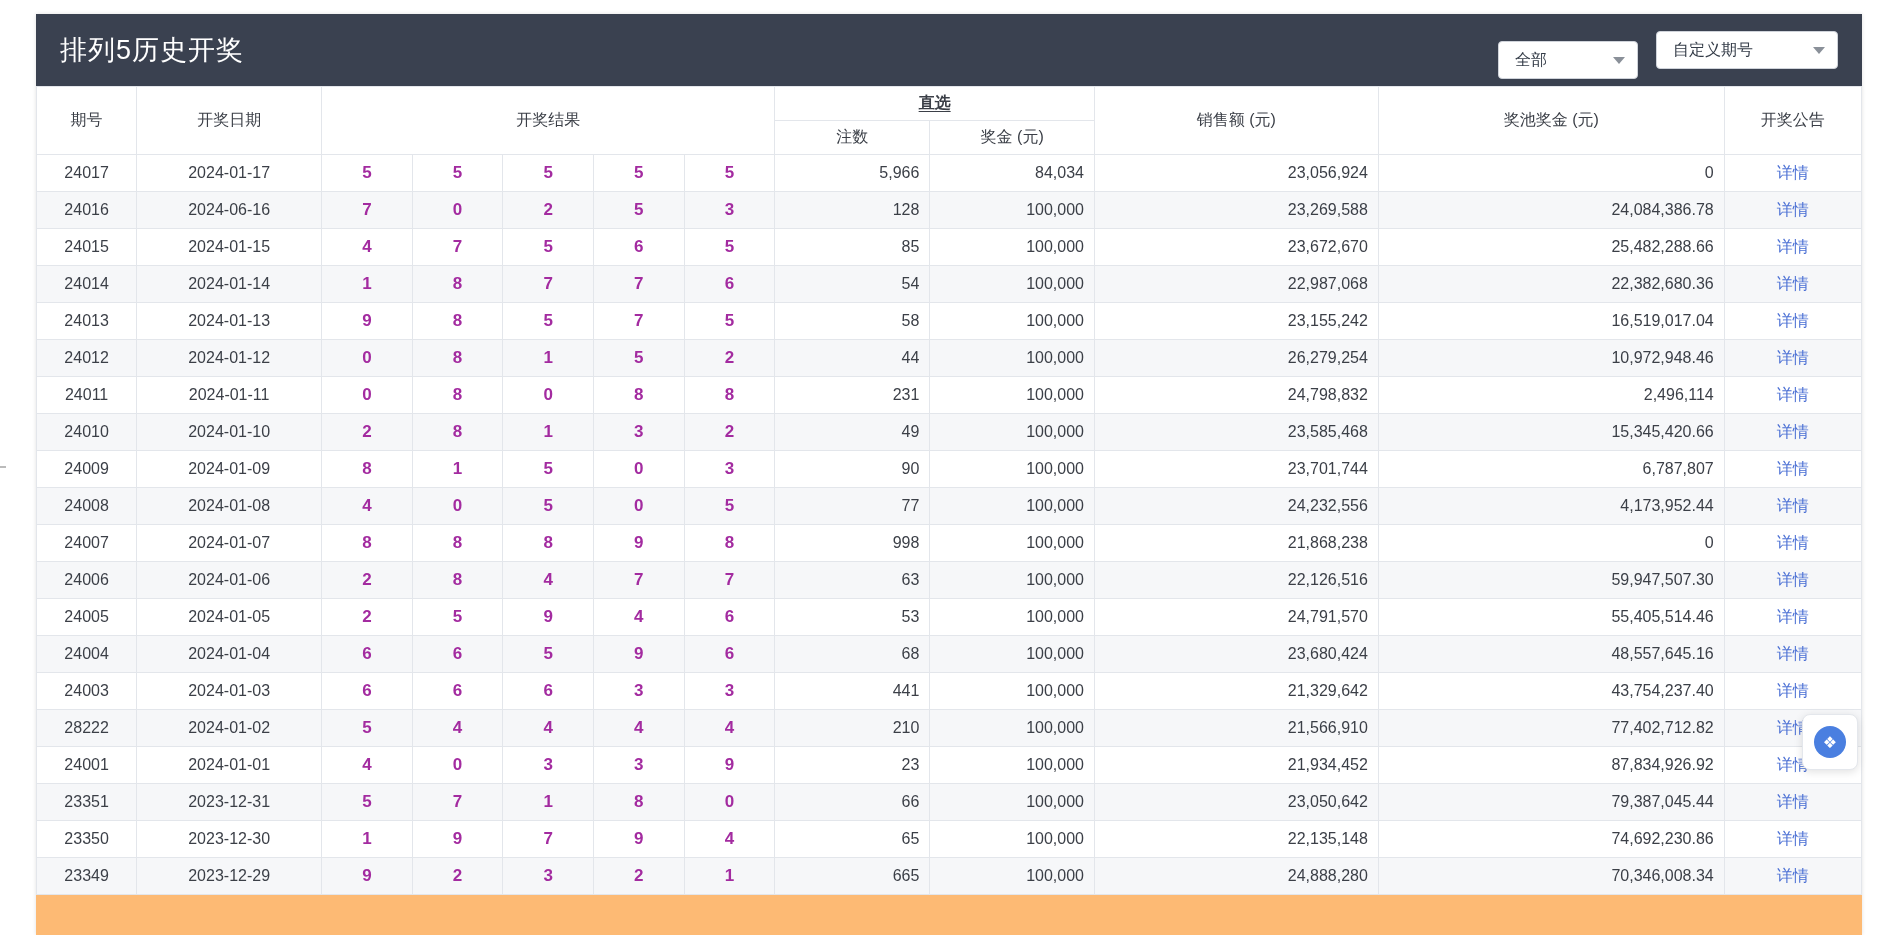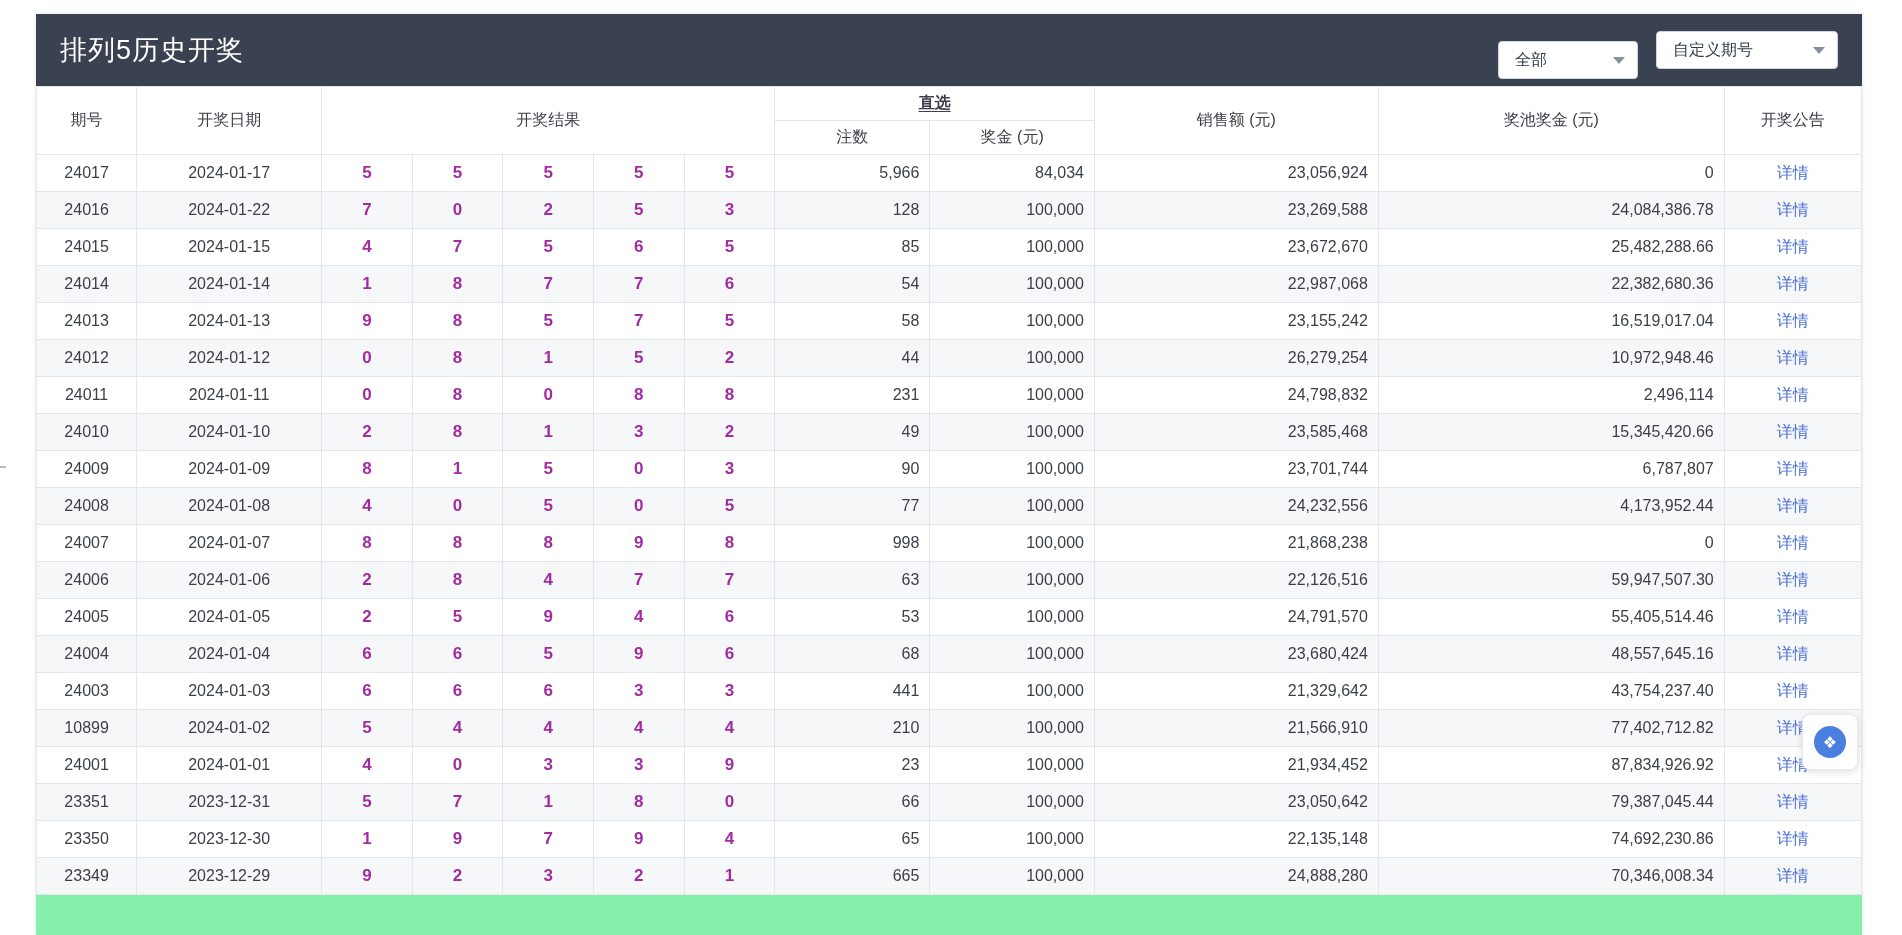--- a/index.html
+++ b/index.html
@@ -28,21 +28,21 @@
     left: 0; top: 466px;
     width: 6px; height: 2px;
     background: #bbbbbb;
   }
   .panel {
     position: absolute;
     left: 36px;
     top: 14px;
     width: 1826px;
     height: 921px;
-    background: #86efac;
+    background: #fdba74;
     box-shadow: 0 0 4px rgba(0,0,0,0.12);
   }
   .header {
     position: relative;
     height: 72px;
     background: #3a4150;
     display: flex;
     align-items: center;
     padding: 0 24px;
     box-sizing: border-box;
@@ -226,21 +226,21 @@
             <td class="num">5</td>
             <td class="num">5</td>
             <td class="right">5,966</td>
             <td class="right">84,034</td>
             <td class="right">23,056,924</td>
             <td class="right">0</td>
             <td class="link"><a>详情</a></td>
           </tr>
           <tr>
             <td>24016</td>
-            <td>2024-01-22</td>
+            <td>2024-06-16</td>
             <td class="num">7</td>
             <td class="num">0</td>
             <td class="num">2</td>
             <td class="num">5</td>
             <td class="num">3</td>
             <td class="right">128</td>
             <td class="right">100,000</td>
             <td class="right">23,269,588</td>
             <td class="right">24,084,386.78</td>
             <td class="link"><a>详情</a></td>
@@ -421,21 +421,21 @@
             <td class="num">6</td>
             <td class="num">3</td>
             <td class="num">3</td>
             <td class="right">441</td>
             <td class="right">100,000</td>
             <td class="right">21,329,642</td>
             <td class="right">43,754,237.40</td>
             <td class="link"><a>详情</a></td>
           </tr>
           <tr>
-            <td>10899</td>
+            <td>28222</td>
             <td>2024-01-02</td>
             <td class="num">5</td>
             <td class="num">4</td>
             <td class="num">4</td>
             <td class="num">4</td>
             <td class="num">4</td>
             <td class="right">210</td>
             <td class="right">100,000</td>
             <td class="right">21,566,910</td>
             <td class="right">77,402,712.82</td>

